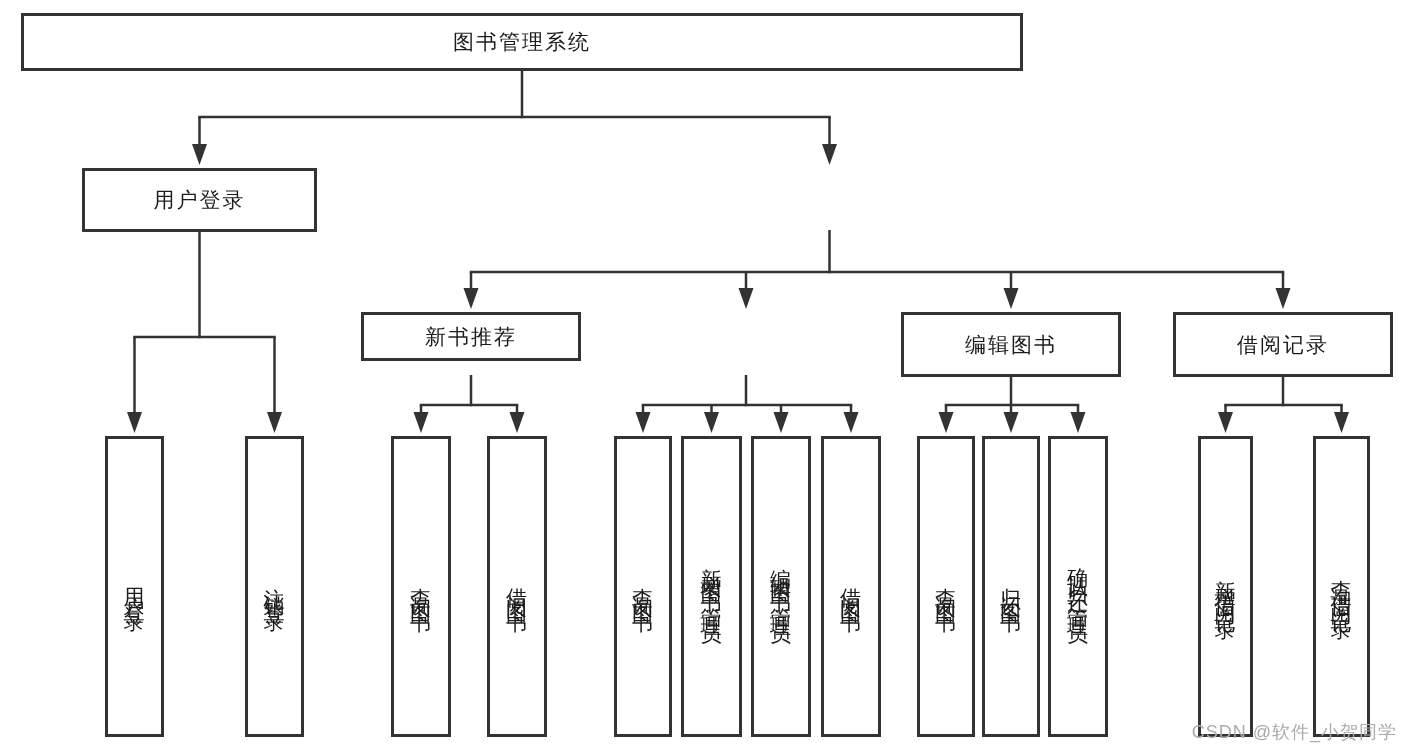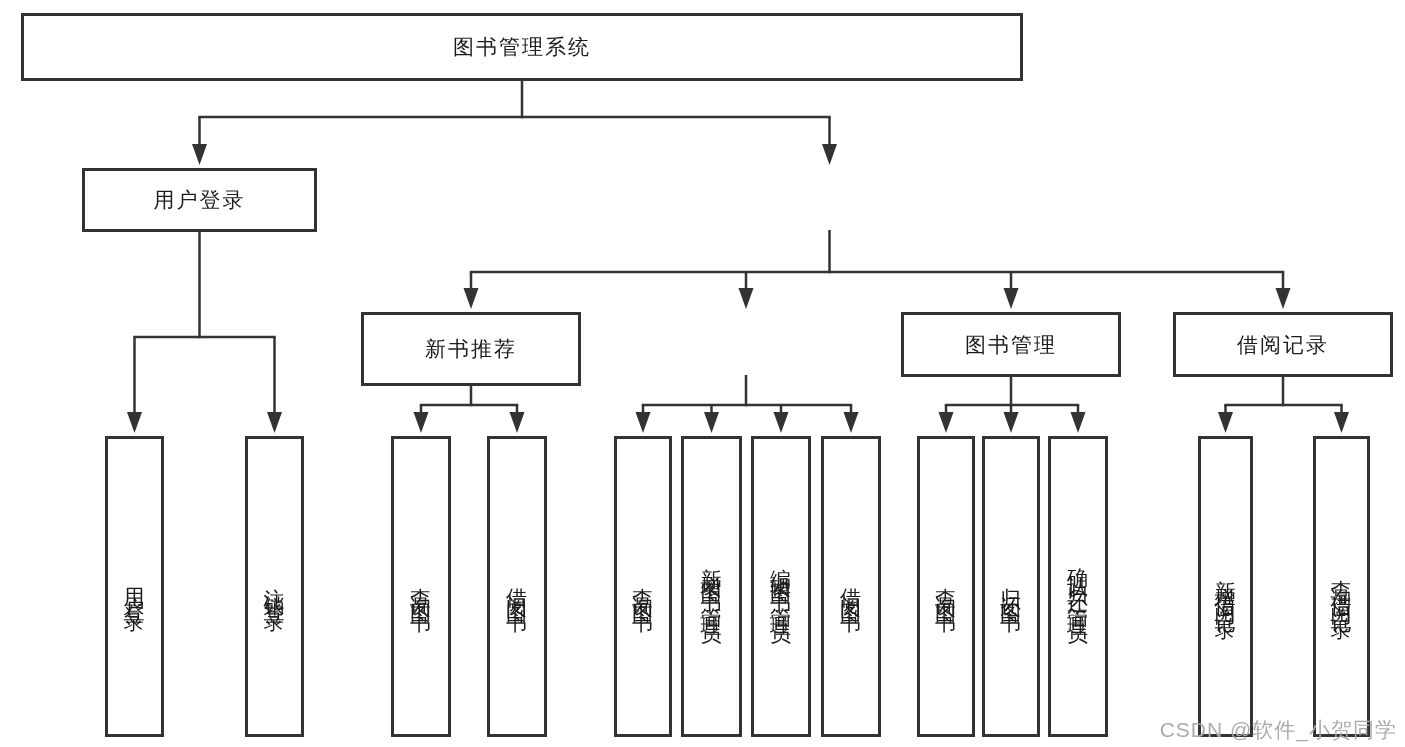--- a/index.html
+++ b/index.html
@@ -15,21 +15,21 @@
   }
   .vbox{
     position:absolute;box-sizing:border-box;background:#fff;border:3px solid #333;
     display:flex;align-items:center;justify-content:center;
   }
   .vtext{
     writing-mode:vertical-rl;text-orientation:mixed;
     font-size:21px;line-height:1;letter-spacing:8px;white-space:nowrap;
   }
   .watermark{
-    position:absolute;right:8px;bottom:3px;font-size:21px;color:#ababab;
+    position:absolute;right:8px;bottom:3px;font-size:18px;color:#ababab;
     letter-spacing:1px;white-space:nowrap;z-index:5;
   }
 </style>
 </head>
 <body>
 
 <div class="stage">
 
   <svg class="connector-layer" width="1405" height="747" viewBox="0 0 1405 747" fill="none" stroke="#333" stroke-width="2.5">
     <g>
@@ -93,33 +93,33 @@
     <g>
       <line x1="1283" y1="375" x2="1283" y2="406.25"></line>
       <line x1="1224.25" y1="405" x2="1342.75" y2="405"></line>
       <line x1="1225.5" y1="405" x2="1225.5" y2="416"></line>
       <line x1="1341.5" y1="405" x2="1341.5" y2="416"></line>
       <polygon fill="#333" stroke="none" points="1218,412 1233,412 1225.5,433"></polygon>
       <polygon fill="#333" stroke="none" points="1334,412 1349,412 1341.5,433"></polygon>
     </g>
   </svg>
 
-  <div class="hbox" style="left:21px;top:13px;width:1002px;height:68px">
+  <div class="hbox" style="left:21px;top:13px;width:1002px;height:58px">
     <span>图书管理系统</span>
   </div>
 
   <div class="hbox" style="left:82px;top:168px;width:235px;height:64px">
     <span>用户登录</span>
   </div>
 
-  <div class="hbox" style="left:361px;top:312px;width:220px;height:74px">
+  <div class="hbox" style="left:361px;top:312px;width:220px;height:49px">
     <span>新书推荐</span>
   </div>
   <div class="hbox" style="left:901px;top:312px;width:220px;height:65px">
-    <span>图书管理</span>
+    <span>编辑图书</span>
   </div>
   <div class="hbox" style="left:1173px;top:312px;width:220px;height:65px">
     <span>借阅记录</span>
   </div>
 
   <div class="vbox" style="left:105px;top:436px;width:59px;height:301px">
     <span class="vtext">用户登录</span>
   </div>
   <div class="vbox" style="left:245px;top:436px;width:59px;height:301px">
     <span class="vtext">注销登录</span>

